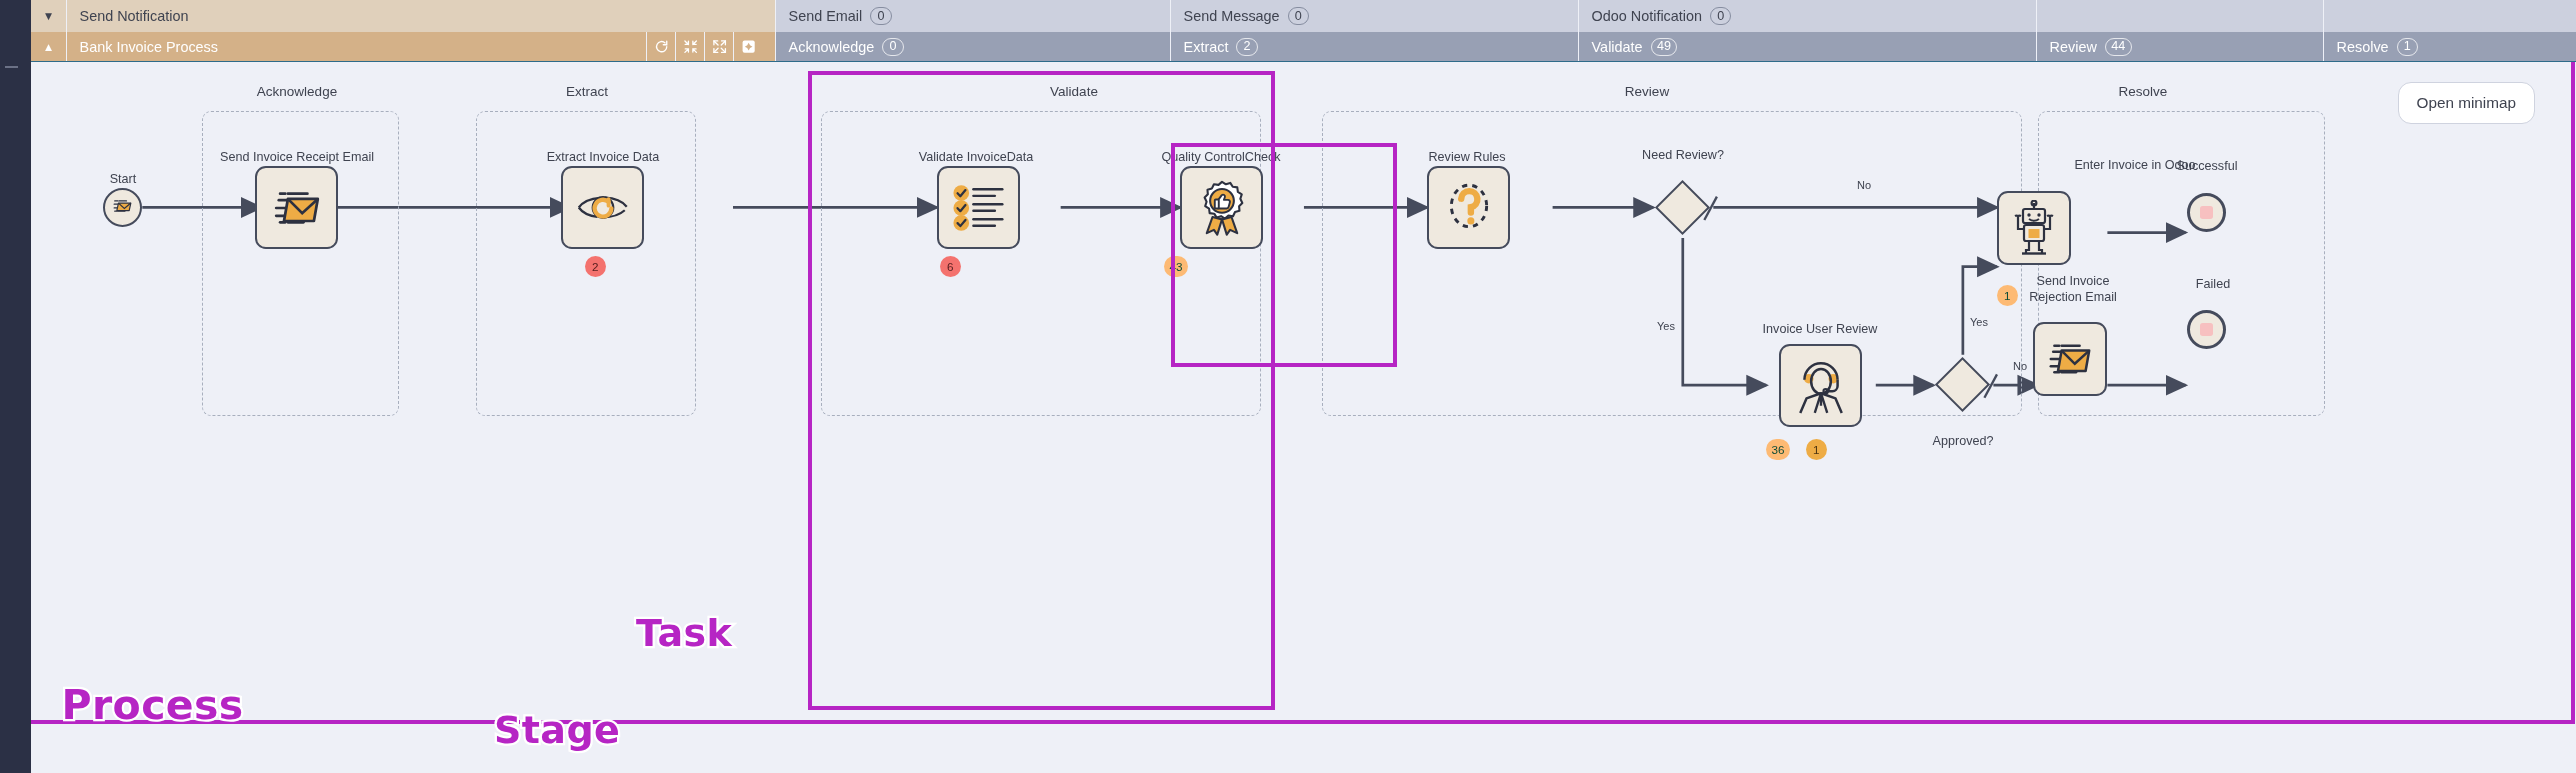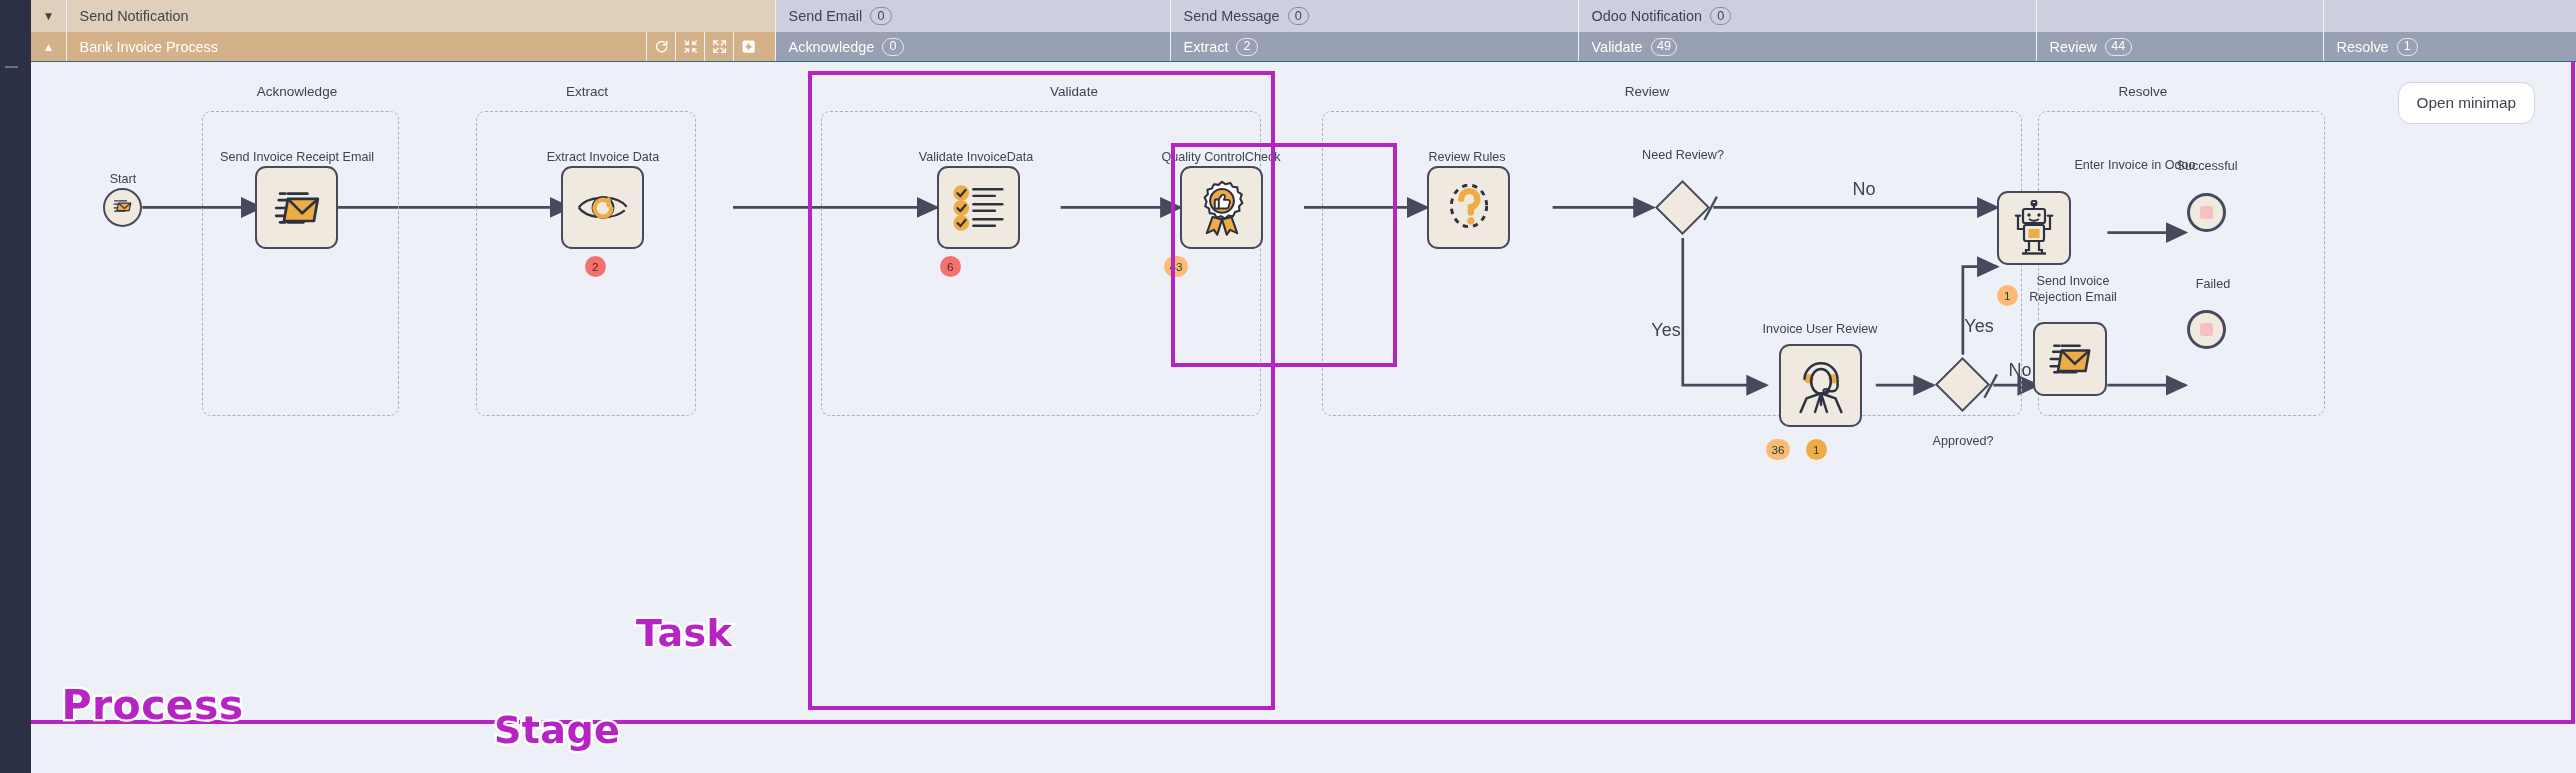--- a/index.html
+++ b/index.html
@@ -128,21 +128,21 @@
     background:#efe9df; border:2.7px solid #454b5c;
     transform:rotate(45deg);
     cursor:pointer;
   }
   .diamond-label {
     position:absolute; font-size:12.6px; color:#3f4350;
     white-space:nowrap; transform:translateX(-50%);
   }
 
   .edge-label {
-    position:absolute; font-size:18px; color:#3f4350;
+    position:absolute; font-size:11px; color:#3f4350;
     white-space:nowrap; transform:translateX(-50%);
   }
 
   .badge {
     position:absolute;
     min-width:20.6px; height:20.6px; padding:0 5.4px;
     border-radius:10.8px;
     display:flex; align-items:center; justify-content:center;
     font-size:11.7px; color:#2c3040;
     cursor:pointer;

